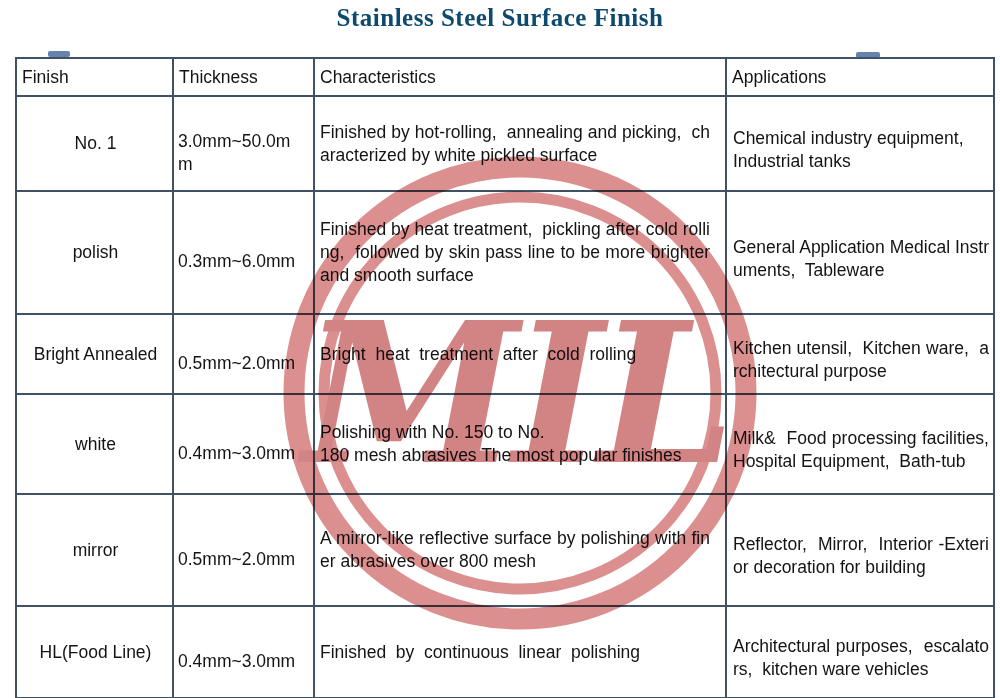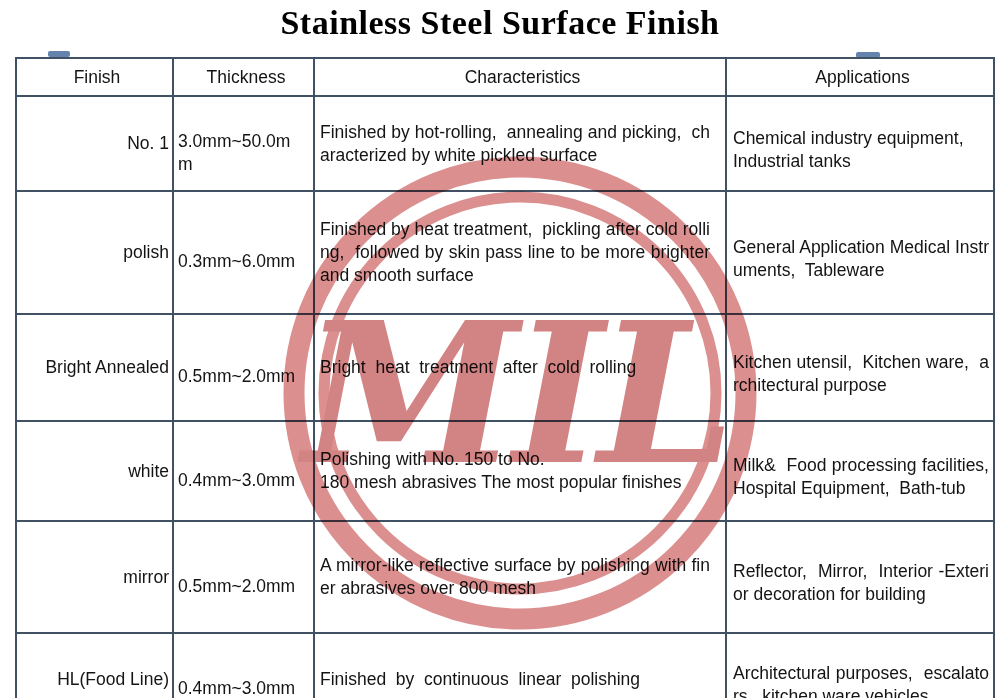--- a/index.html
+++ b/index.html
@@ -6,48 +6,48 @@
   body {
     width: 1000px; height: 698px;
     position: relative; overflow: hidden;
     font-family: "Liberation Sans", sans-serif;
     color: #111111;
   }
   .page-title {
     position: absolute; top: 4px; left: 0; width: 1000px;
     text-align: center;
     font-family: "Liberation Serif", serif;
-    font-weight: bold; font-size: 34px; color: #000000;
+    font-weight: bold; font-size: 25px; color: #0c4a6e;
     margin: 0; letter-spacing: 0.5px;
   }
   table.finish-table {
     position: absolute; left: 15px; top: 57px;
     width: 978px;
     border-collapse: collapse;
     table-layout: fixed;
     background: #ffffff;
   }
   table.finish-table th, table.finish-table td {
     border: 2px solid #415164;
     font-size: 17.5px; line-height: 23px;
     font-weight: normal;
     vertical-align: middle;
     color: #141414;
     box-sizing: border-box;
     overflow: hidden;
   }
   tr.head-row { height: 38px; }
-  tr.head-row th { text-align: center; padding: 0 0 0 5px; }
-  td.c-finish { padding: 0 3px 0 5px; text-align: right; }
+  tr.head-row th { text-align: left; padding: 0 0 0 5px; }
+  td.c-finish { padding: 0 3px 0 5px; text-align: center; }
   td.c-thick  { padding: 18px 15px 0 4px; word-break: break-all; }
   td.c-char   { padding: 0 15px 0 5px; text-align: justify; word-break: break-all; white-space: pre-wrap; }
   td.c-app    { padding: 12px 4px 0 6px; text-align: justify; word-break: break-all; white-space: pre-wrap; margin-left: 15px; }
   tr.r1 { height: 95px; }
   tr.r2 { height: 123px; }
-  tr.r3 { height: 107px; }
+  tr.r3 { height: 80px; }
   tr.r4 { height: 100px; }
   tr.r5 { height: 112px; }
   tr.r6 { height: 92px; }
   .stamp {
     position: absolute; left: 0; top: 0;
     pointer-events: none;
     mix-blend-mode: multiply;
     opacity: 0.95;
   }
   .stamp text {

